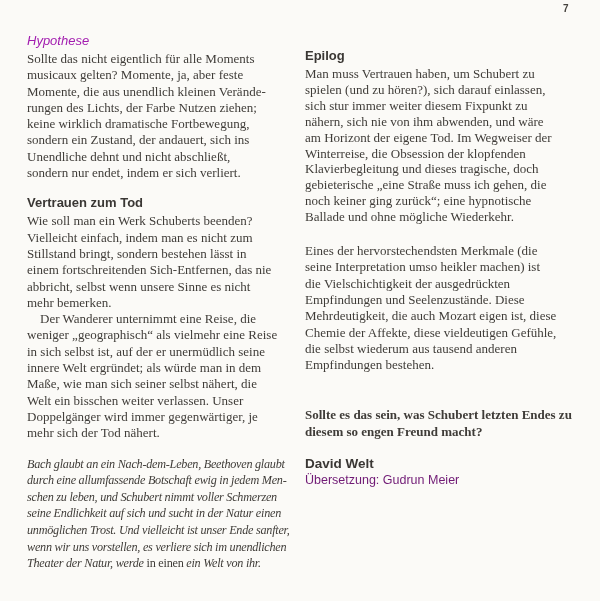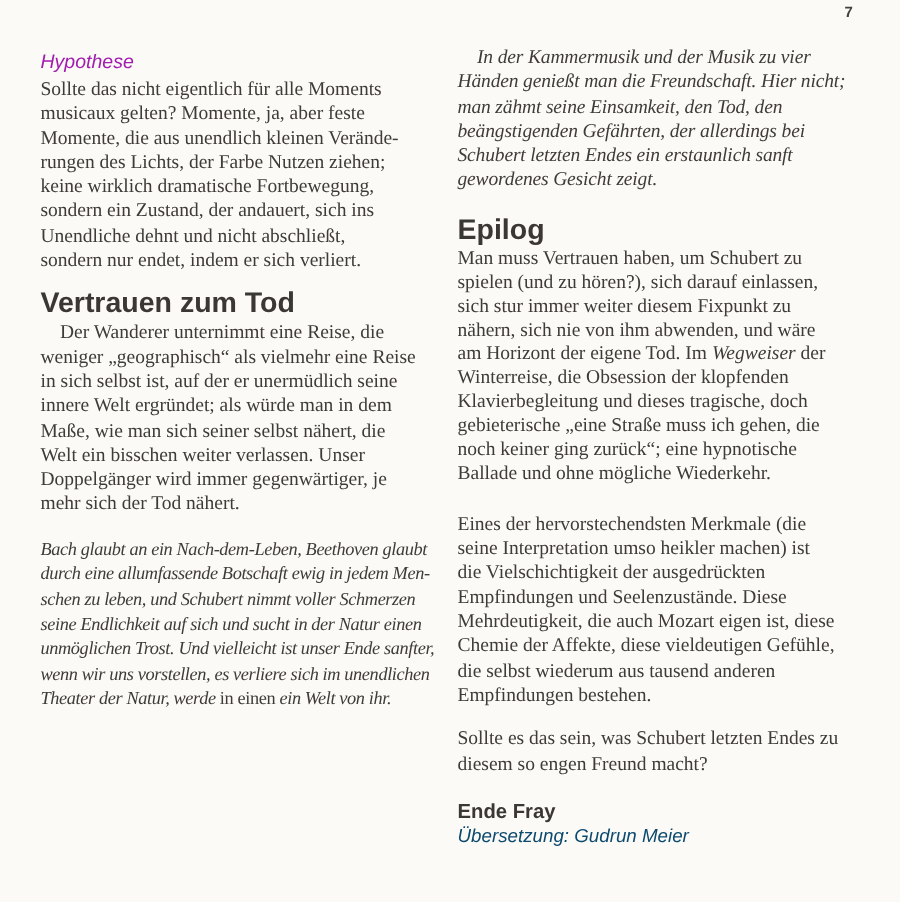--- a/index.html
+++ b/index.html
@@ -21,94 +21,94 @@
   .col-right { left: 305px; top: 30px; }
 
   .head-italic {
     font-family: "Liberation Sans", sans-serif;
     font-style: italic; font-weight: normal;
     font-size: 13px; line-height: 15px; color: #a21caf;
     margin: 0 0 3px 0;
   }
   .head-bold {
     font-family: "Liberation Sans", sans-serif;
-    font-weight: bold; font-size: 19px; line-height: 16px;
+    font-weight: bold; font-size: 13px; line-height: 16px;
     color: #3a3734; margin: 14px 0 2px 0;
   }
   .body-p {
     font-size: 13px; line-height: 16.3px;
     margin: 0; white-space: pre; color: #3f3c38;
   }
   .indent { text-indent: 13px; }
   .ital { font-style: italic; }
   .p-kammer { font-size: 13px; line-height: 16.3px; letter-spacing: -0.1px; }
   .p-bach {
     margin-top: 14px; font-size: 12.2px; line-height: 16.6px;
     letter-spacing: -0.25px;
   }
   .p-gap18 { margin-top: 18px; }
-  .p-gap17 { margin-top: 13px; }
+  .p-gap17 { margin-top: 34px; font-weight: bold; }
   .p-epilog1 { line-height: 15.9px; margin-top: 0; }
   .author {
     font-family: "Liberation Sans", sans-serif;
     font-weight: bold; font-size: 13.5px; line-height: 15px;
     color: #3a3734; margin: 16px 0 0 0;
   }
   .translation {
     font-family: "Liberation Sans", sans-serif;
-    font-style: italic; font-size: 12.5px; line-height: 15px;
-    color: #0c4a6e; margin: 2px 0 0 0;
+    font-size: 12.5px; line-height: 15px;
+    color: #701a75; margin: 2px 0 0 0;
   }
   .seg-roman { font-style: normal; }
-  .seg-italic { font-style: italic; }
+  .seg-italic { }
 </style>
 </head>
 <body style="background: rgb(251, 250, 247);">
 
 <div class="page">
 
   <div class="page-number">7</div>
 
   <div class="col col-left">
     <h3 class="head-italic">Hypothese</h3>
     <p class="body-p">Sollte das nicht eigentlich für alle Moments
 musicaux gelten? Momente, ja, aber feste
 Momente, die aus unendlich kleinen Verände-
 rungen des Lichts, der Farbe Nutzen ziehen;
 keine wirklich dramatische Fortbewegung,
 sondern ein Zustand, der andauert, sich ins
 Unendliche dehnt und nicht abschließt,
 sondern nur endet, indem er sich verliert.</p>
 
     <h3 class="head-bold">Vertrauen zum Tod</h3>
+    <p class="body-p">Wie soll man ein Werk Schuberts beenden?
+Vielleicht einfach, indem man es nicht zum
+Stillstand bringt, sondern bestehen lässt in
+einem fortschreitenden Sich-Entfernen, das nie
+abbricht, selbst wenn unsere Sinne es nicht
+mehr bemerken.</p>
     <p class="body-p indent">Der Wanderer unternimmt eine Reise, die
 weniger „geographisch“ als vielmehr eine Reise
 in sich selbst ist, auf der er unermüdlich seine
 innere Welt ergründet; als würde man in dem
 Maße, wie man sich seiner selbst nähert, die
 Welt ein bisschen weiter verlassen. Unser
 Doppelgänger wird immer gegenwärtiger, je
 mehr sich der Tod nähert.</p>
 
     <p class="body-p ital p-bach"><span class="seg-italic">Bach glaubt an ein Nach-dem-Leben, Beethoven glaubt
 durch eine allumfassende Botschaft ewig in jedem Men-
 schen zu leben, und Schubert nimmt voller Schmerzen
 seine Endlichkeit auf sich und sucht in der Natur einen
 unmöglichen Trost. Und vielleicht ist unser Ende sanfter,
 wenn wir uns vorstellen, es verliere sich im unendlichen
 Theater der Natur, werde </span><span class="seg-roman">in einen</span><span class="seg-italic"> ein Welt von ihr.</span></p>
   </div>
 
   <div class="col col-right">
-    <p class="body-p ital indent p-kammer">In der Kammermusik und der Musik zu vier
-Händen genießt man die Freundschaft. Hier nicht;
-man zähmt seine Einsamkeit, den Tod, den
-beängstigenden Gefährten, der allerdings bei
-Schubert letzten Endes ein erstaunlich sanft
-gewordenes Gesicht zeigt.</p>
 
     <h3 class="head-bold p-gap18">Epilog</h3>
     <p class="body-p p-epilog1"><span class="seg-roman">Man muss Vertrauen haben, um Schubert zu
 spielen (und zu hören?), sich darauf einlassen,
 sich stur immer weiter diesem Fixpunkt zu
 nähern, sich nie von ihm abwenden, und wäre
 am Horizont der eigene Tod. Im </span><span class="seg-italic">Wegweiser</span><span class="seg-roman"> der
 Winterreise, die Obsession der klopfenden
 Klavierbegleitung und dieses tragische, doch
 gebieterische „eine Straße muss ich gehen, die
@@ -118,17 +118,17 @@
 seine Interpretation umso heikler machen) ist
 die Vielschichtigkeit der ausgedrückten
 Empfindungen und Seelenzustände. Diese
 Mehrdeutigkeit, die auch Mozart eigen ist, diese
 Chemie der Affekte, diese vieldeutigen Gefühle,
 die selbst wiederum aus tausend anderen
 Empfindungen bestehen.</p>
     <p class="body-p p-gap17">Sollte es das sein, was Schubert letzten Endes zu
 diesem so engen Freund macht?</p>
 
-    <p class="author">Ende Fray</p>
+    <p class="author">David Welt</p>
     <p class="translation">Übersetzung: Gudrun Meier</p>
   </div>
 
 </div>
 
 </body></html>

